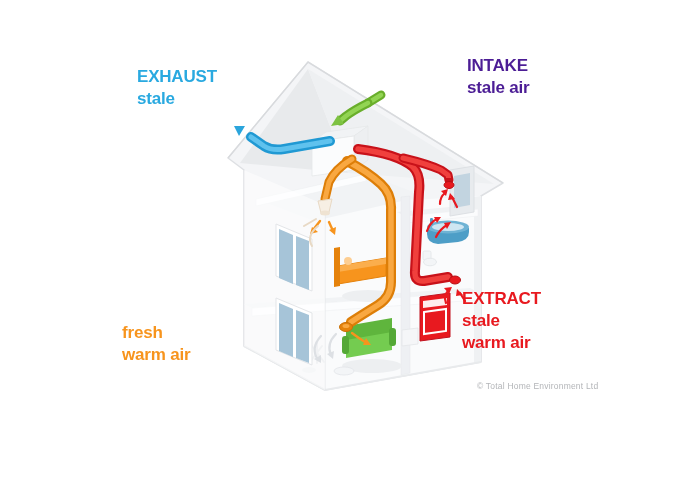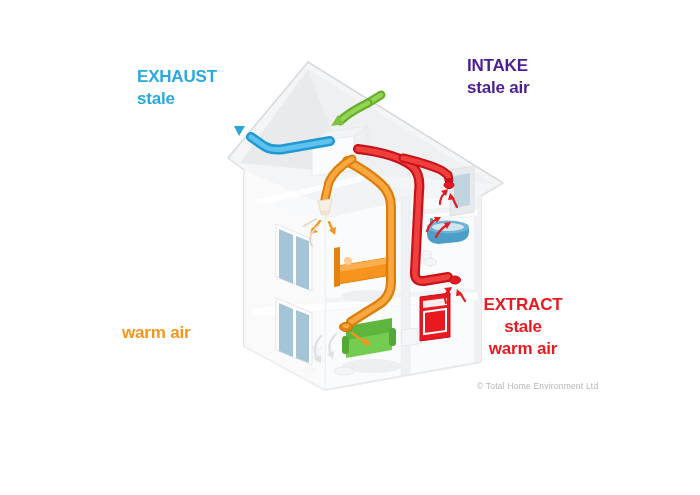--- a/index.html
+++ b/index.html
@@ -6,21 +6,21 @@
   .stage {
     position:relative; width:700px; height:495px; background:#ffffff;
     font-family:"Liberation Sans", sans-serif; overflow:hidden;
   }
   .stage svg { position:absolute; left:0; top:0; }
   .label { position:absolute; font-weight:bold; font-size:17px; line-height:22px; letter-spacing:-0.2px; white-space:nowrap; }
   .label div { min-height:22px; }
   .label.exhaust { left:137px; top:66px;  color:#29A9E0; }
   .label.intake  { left:467px; top:55px;  color:#4c1d95; }
   .label.supply  { left:122px; top:322px; color:#F7941D; }
-  .label.extract { left:462px; top:294px; width:122px; text-align:center; color:#E8191F; }
+  .label.extract { left:462px; top:288px; width:122px; text-align:left; color:#E8191F; }
   .copyright { position:absolute; left:477px; top:381px; font-size:8.5px; color:#B3B5B8; font-weight:normal; letter-spacing:0.2px;text-align:center; }
 
   
   .duct-outer, .duct-inner { fill:none; stroke-linecap:round; stroke-linejoin:round; }
   .duct-outer.exhaust { stroke:#2099D3; stroke-width:10; }
   .duct-inner.exhaust { stroke:#5FC2EE; stroke-width:5; }
   .duct-outer.intake  { stroke:#69AE2B; stroke-width:9; }
   .duct-inner.intake  { stroke:#92D453; stroke-width:4.5; }
   .duct-outer.extract { stroke:#C8121A; stroke-width:10; }
   .duct-inner.extract { stroke:#F0403D; stroke-width:5.5; }
@@ -228,20 +228,21 @@
     <div>EXHAUST</div>
     <div>stale</div>
   </div>
 
   <div class="label intake">
     <div>INTAKE</div>
     <div>stale air</div>
   </div>
 
   <div class="label supply">
+    <div>fresh</div>
     <div>warm air</div>
   </div>
 
   <div class="label extract">
     <div>EXTRACT</div>
     <div>stale</div>
     <div>warm air</div>
   </div>
 
   <div class="copyright">© Total Home Environment Ltd</div>

